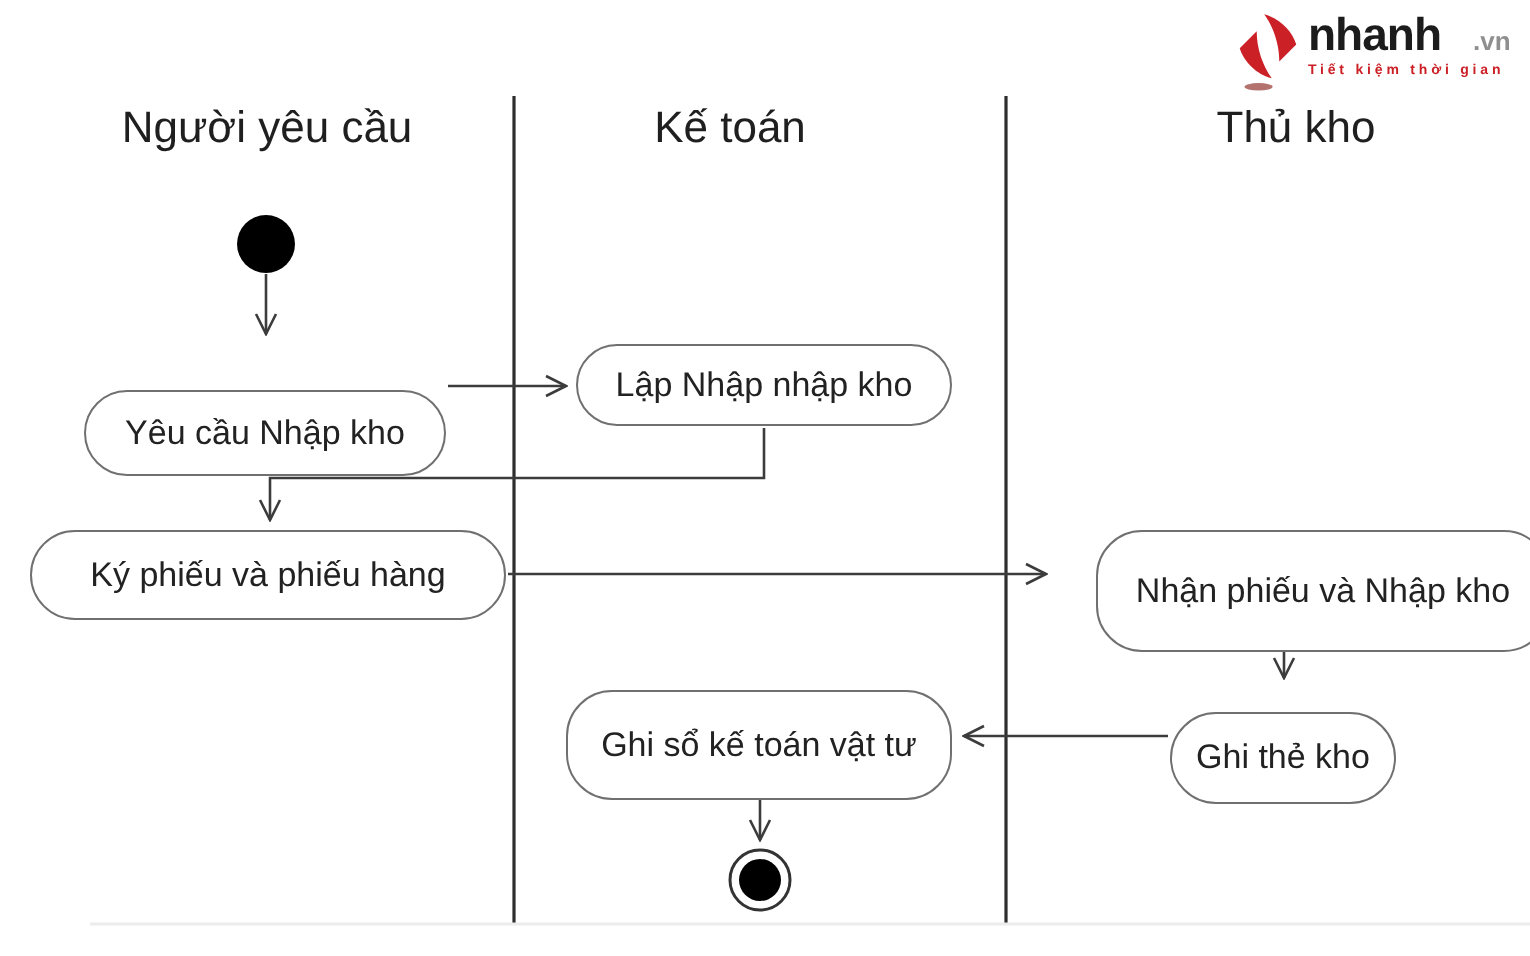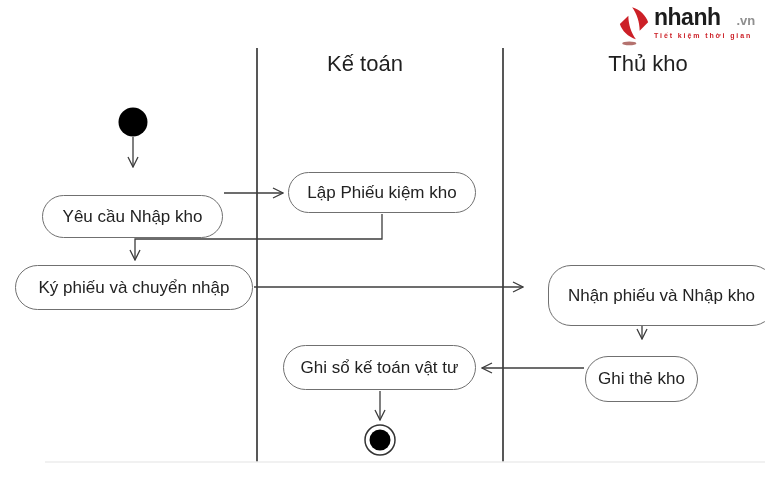--- a/index.html
+++ b/index.html
@@ -32,21 +32,21 @@
     position:absolute;box-sizing:border-box;
     border:1.6px solid #707070;border-radius:23px;background:#ffffff;
     display:flex;align-items:center;justify-content:center;
     font-size:17px;color:#222222;white-space:nowrap;
     z-index:2;
   }
   .n-yeucau{left:42px;top:172px;width:181px;height:43px;margin-top:23px;}
   .n-lapphieu{left:288px;top:172px;width:188px;height:41px;}
   .n-kyphieu{left:15px;top:265px;width:238px;height:45px;}
   .n-nhanphieu{left:548px;top:265px;width:227px;height:61px;}
-  .n-ghiso{left:283px;top:345px;width:193px;height:45px;}
+  .n-ghiso{left:283px;top:345px;width:193px;height:55px;}
   .n-ghithe{left:585px;top:356px;width:113px;height:46px;}
   
   .wires{position:absolute;left:0;top:0;z-index:1;}
 </style>
 </head>
 <body>
 
 <div class="stage">
 
   <svg class="wires" width="765" height="478" viewBox="0 0 765 478">
@@ -69,26 +69,27 @@
     <path d="M642,309 L642,339" fill="none" stroke="#3c3c3c" stroke-width="1.3" marker-end="url(#vhead)"></path>
     <path d="M584,368 L482,368" fill="none" stroke="#3c3c3c" stroke-width="1.3" marker-end="url(#vhead)"></path>
     <path d="M380,391 L380,420" fill="none" stroke="#3c3c3c" stroke-width="1.3" marker-end="url(#vhead)"></path>
 
     <g>
       <circle cx="380" cy="440" r="15" fill="#ffffff" stroke="#333333" stroke-width="1.5"></circle>
       <circle cx="380" cy="440" r="10.5" fill="#000000"></circle>
     </g>
   </svg>
 
+  <div class="lane-header lh1">Người yêu cầu</div>
   <div class="lane-header lh2">Kế toán</div>
   <div class="lane-header lh3">Thủ kho</div>
 
   <div class="node n-yeucau">Yêu cầu Nhập kho</div>
-  <div class="node n-lapphieu">Lập Phiếu kiệm kho</div>
-  <div class="node n-kyphieu">Ký phiếu và chuyển nhập</div>
+  <div class="node n-lapphieu">Lập Nhập nhập kho</div>
+  <div class="node n-kyphieu">Ký phiếu và phiếu hàng</div>
   <div class="node n-nhanphieu">Nhận phiếu và Nhập kho</div>
   <div class="node n-ghiso">Ghi sổ kế toán vật tư</div>
   <div class="node n-ghithe">Ghi thẻ kho</div>
 
   <div class="logo">
     <svg class="logo-icon" viewBox="0 0 34 42">
       <path d="M15,1 C23,3 30,10 32,17 L23,26 C23,17 20,8 15,1 Z" fill="#cc2027"></path>
       <path d="M19,35 C11,33 4,26 2,19 L11,10 C11,19 14,28 19,35 Z" fill="#cc2027"></path>
       <ellipse cx="12" cy="39.5" rx="7.5" ry="2" fill="#b4726e"></ellipse>
     </svg>

